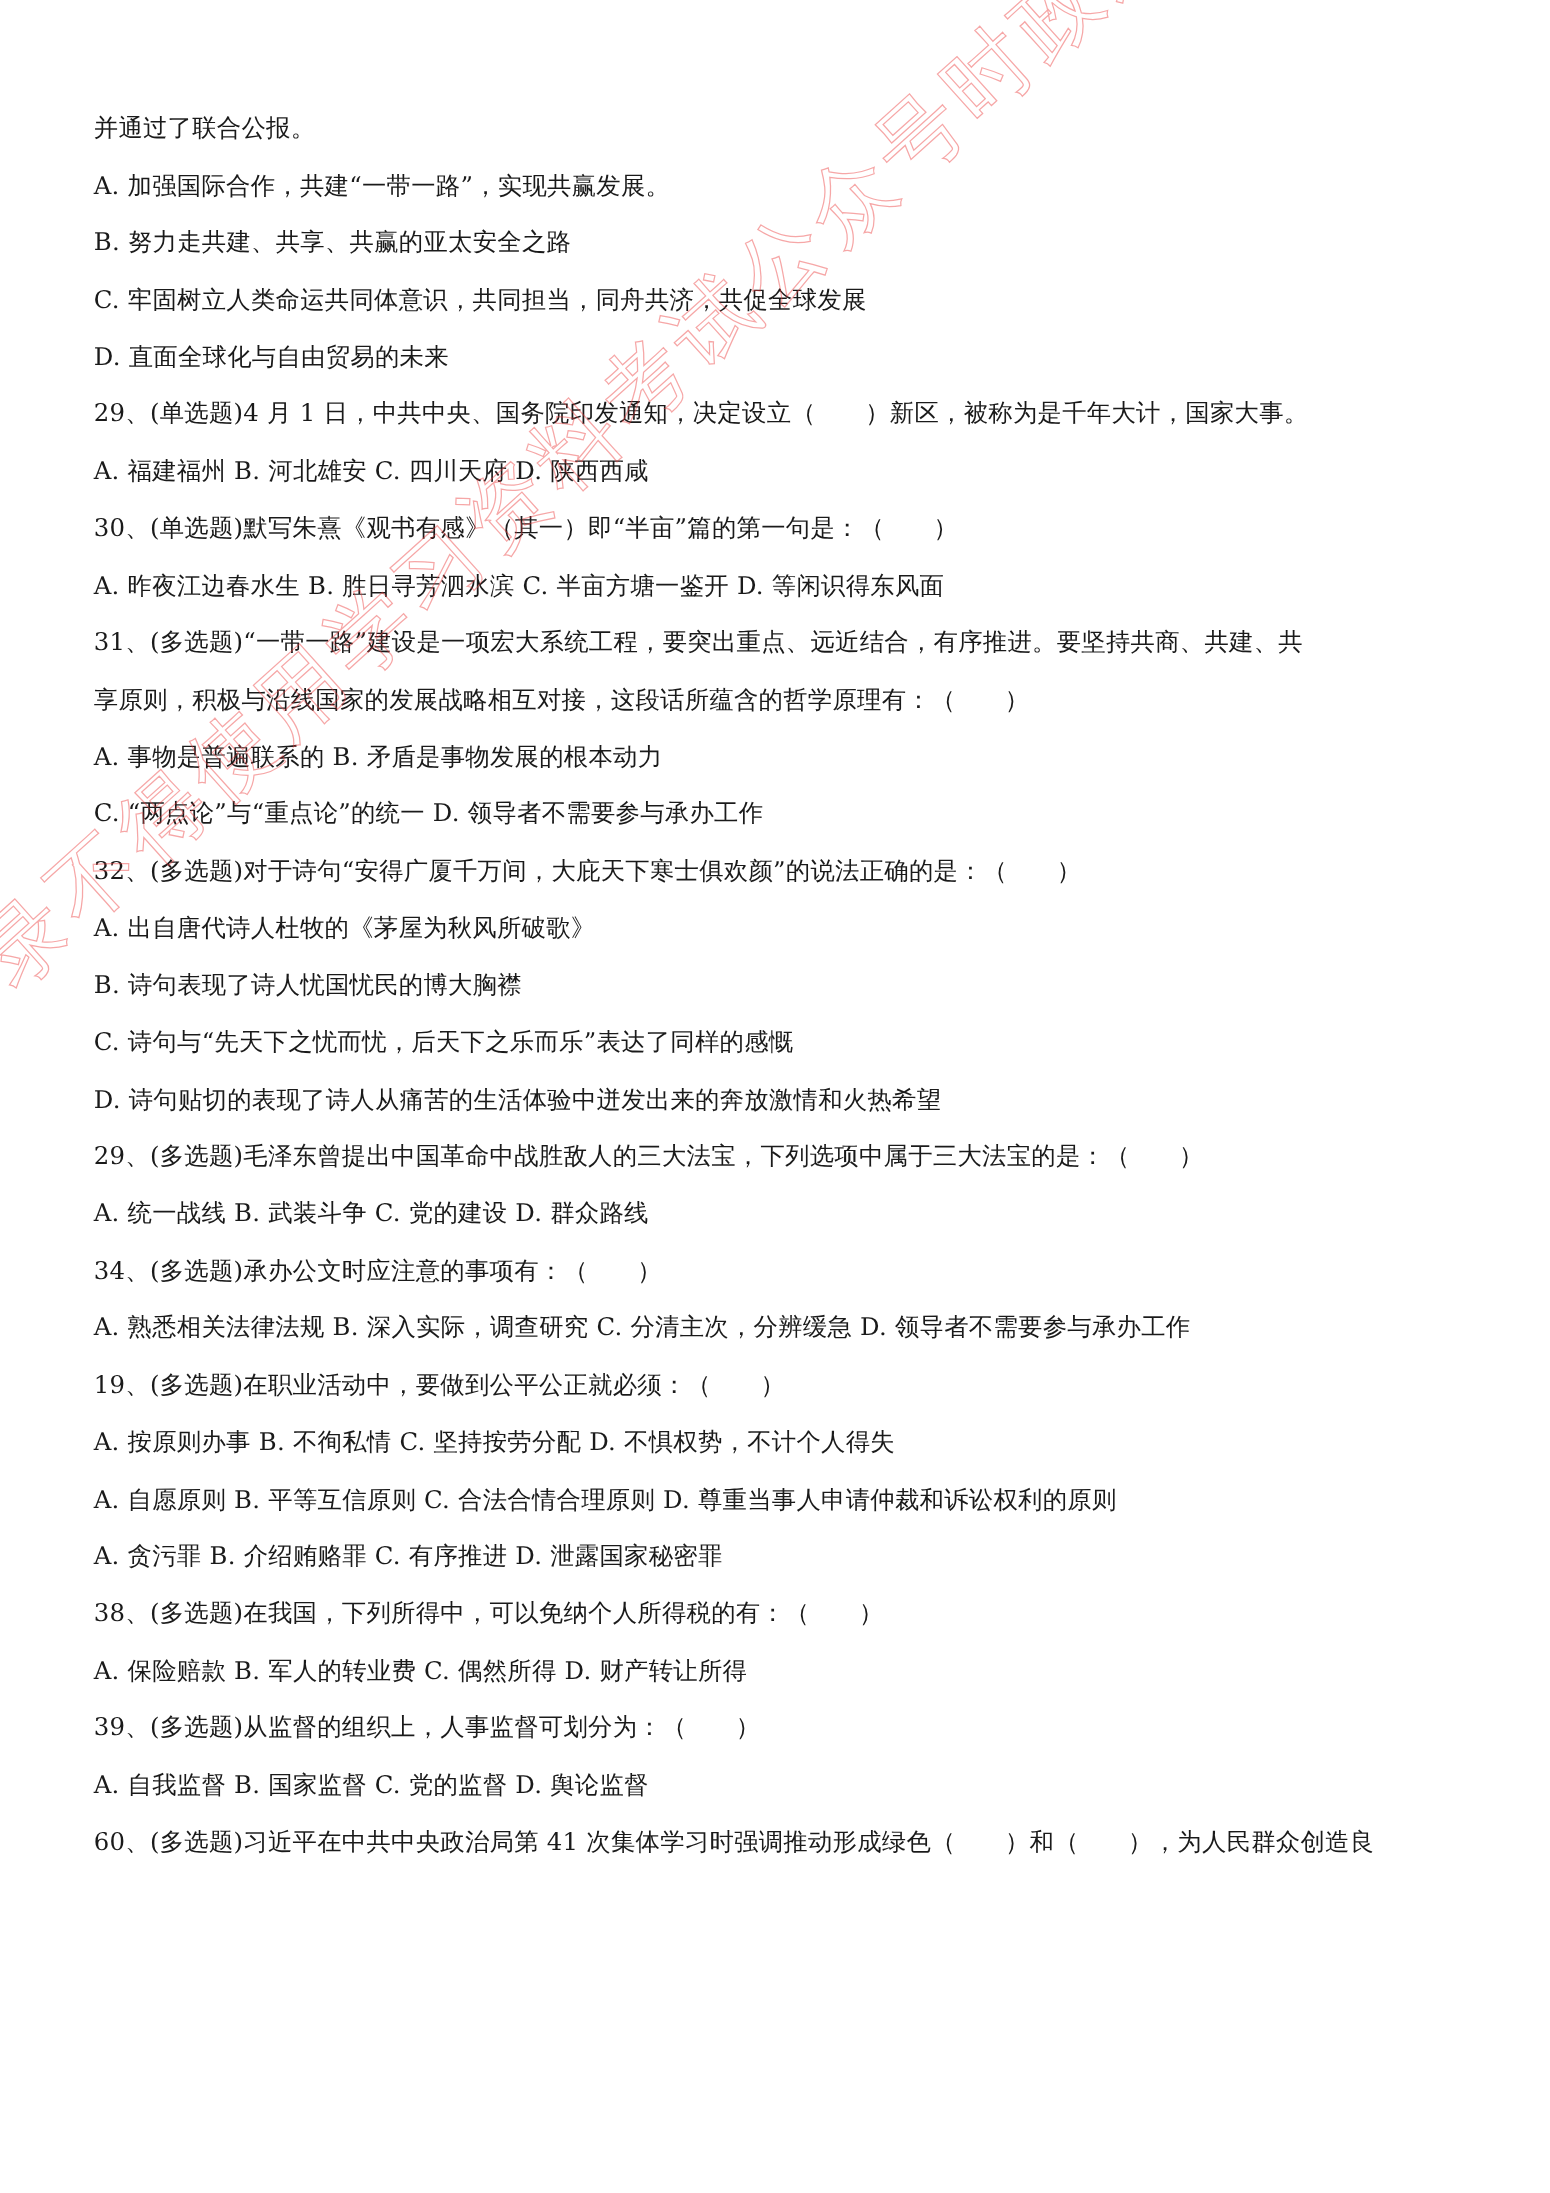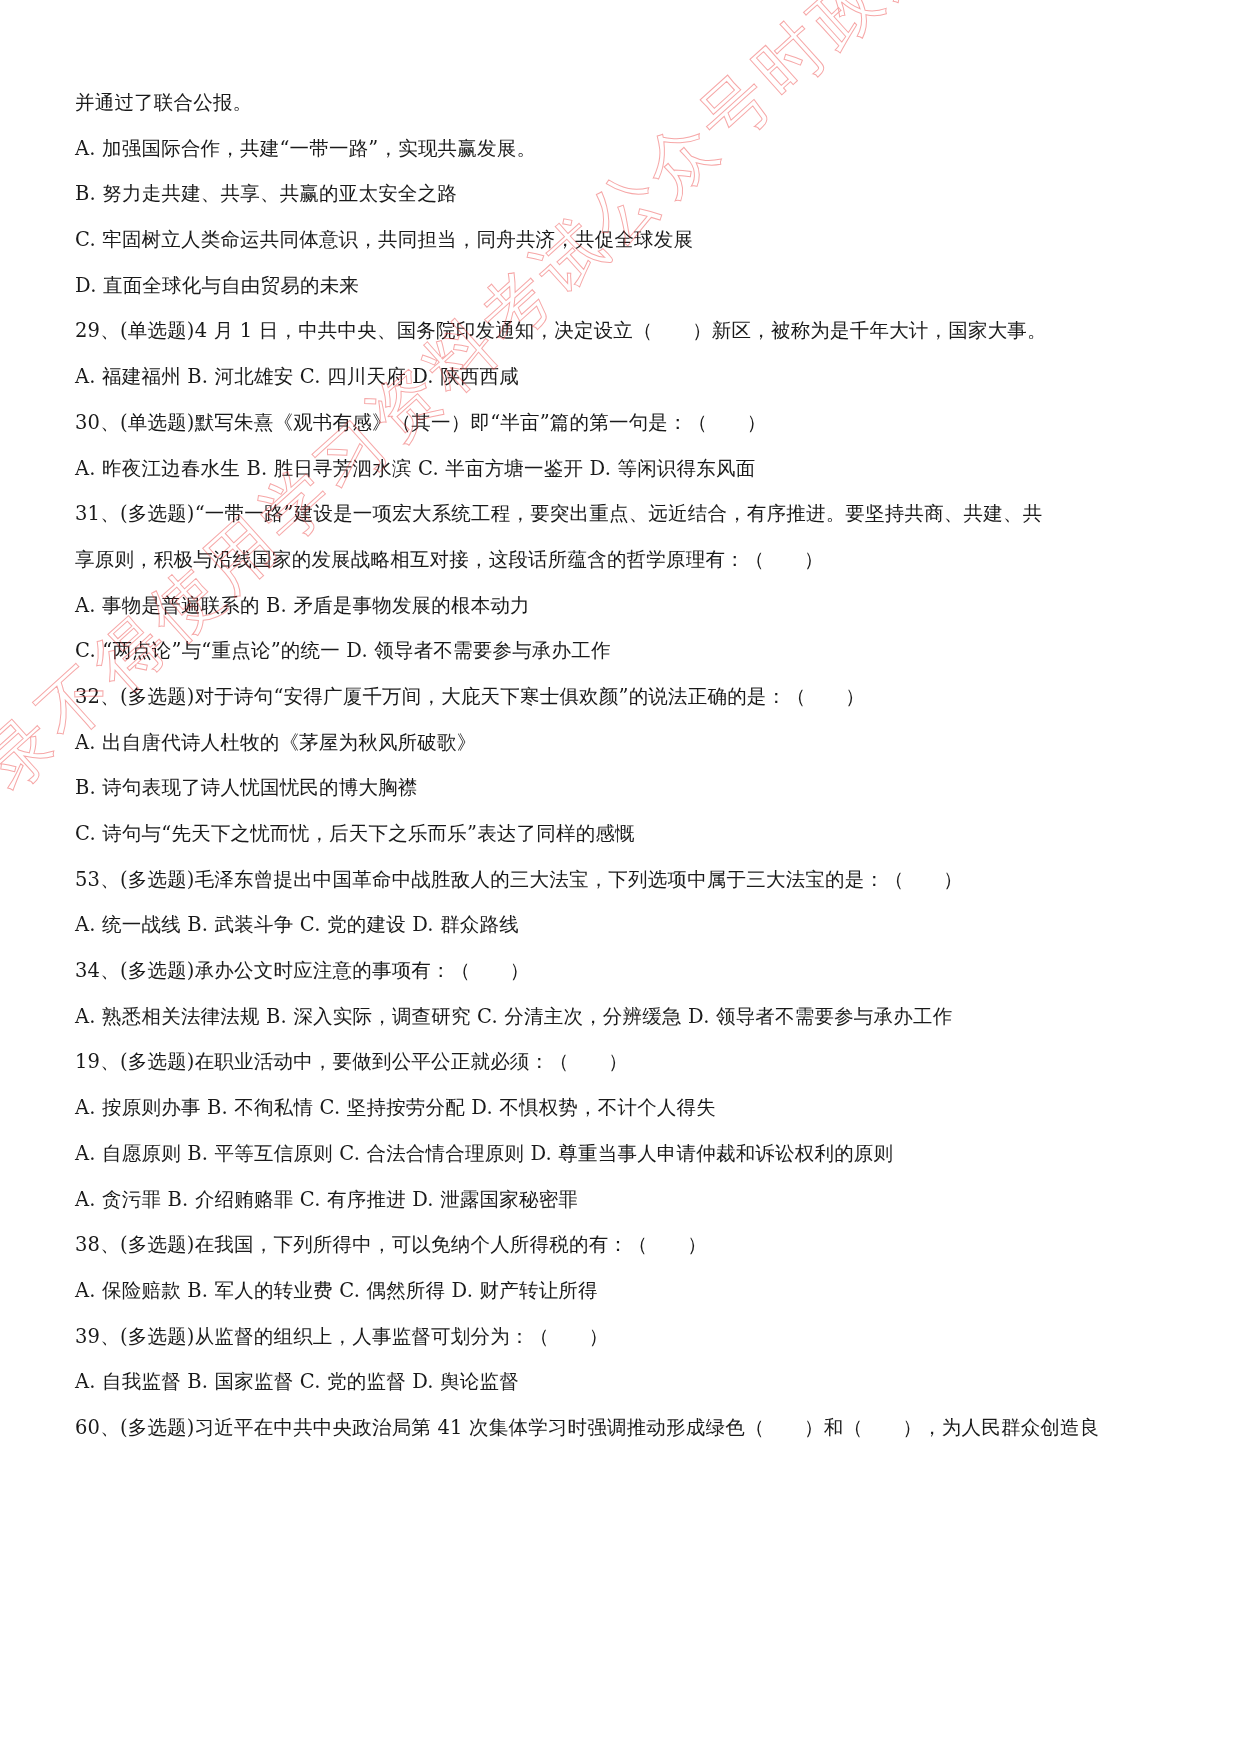--- a/index.html
+++ b/index.html
@@ -68,21 +68,22 @@
     <div class="line">30、(单选题)默写朱熹《观书有感》（其一）即“半亩”篇的第一句是：（　　）</div>
     <div class="line">A. 昨夜江边春水生 B. 胜日寻芳泗水滨 C. 半亩方塘一鉴开 D. 等闲识得东风面</div>
     <div class="line">31、(多选题)“一带一路”建设是一项宏大系统工程，要突出重点、远近结合，有序推进。要坚持共商、共建、共</div>
     <div class="line">享原则，积极与沿线国家的发展战略相互对接，这段话所蕴含的哲学原理有：（　　）</div>
     <div class="line">A. 事物是普遍联系的 B. 矛盾是事物发展的根本动力</div>
     <div class="line">C. “两点论”与“重点论”的统一 D. 领导者不需要参与承办工作</div>
     <div class="line">32、(多选题)对于诗句“安得广厦千万间，大庇天下寒士俱欢颜”的说法正确的是：（　　）</div>
     <div class="line">A. 出自唐代诗人杜牧的《茅屋为秋风所破歌》</div>
     <div class="line">B. 诗句表现了诗人忧国忧民的博大胸襟</div>
     <div class="line">C. 诗句与“先天下之忧而忧，后天下之乐而乐”表达了同样的感慨</div>
-    <div class="line">53、(多选题)毛泽东曾提出中国革命中战胜敌人的三大法宝，下列选项中属于三大法宝的是：（　　）</div>
+    <div class="line">D. 诗句贴切的表现了诗人从痛苦的生活体验中迸发出来的奔放激情和火热希望</div>
+    <div class="line">29、(多选题)毛泽东曾提出中国革命中战胜敌人的三大法宝，下列选项中属于三大法宝的是：（　　）</div>
     <div class="line">A. 统一战线 B. 武装斗争 C. 党的建设 D. 群众路线</div>
     <div class="line">34、(多选题)承办公文时应注意的事项有：（　　）</div>
     <div class="line">A. 熟悉相关法律法规 B. 深入实际，调查研究 C. 分清主次，分辨缓急 D. 领导者不需要参与承办工作</div>
     <div class="line">19、(多选题)在职业活动中，要做到公平公正就必须：（　　）</div>
     <div class="line">A. 按原则办事 B. 不徇私情 C. 坚持按劳分配 D. 不惧权势，不计个人得失</div>
     <div class="line">A. 自愿原则 B. 平等互信原则 C. 合法合情合理原则 D. 尊重当事人申请仲裁和诉讼权利的原则</div>
     <div class="line">A. 贪污罪 B. 介绍贿赂罪 C. 有序推进 D. 泄露国家秘密罪</div>
     <div class="line">38、(多选题)在我国，下列所得中，可以免纳个人所得税的有：（　　）</div>
     <div class="line">A. 保险赔款 B. 军人的转业费 C. 偶然所得 D. 财产转让所得</div>
     <div class="line">39、(多选题)从监督的组织上，人事监督可划分为：（　　）</div>

